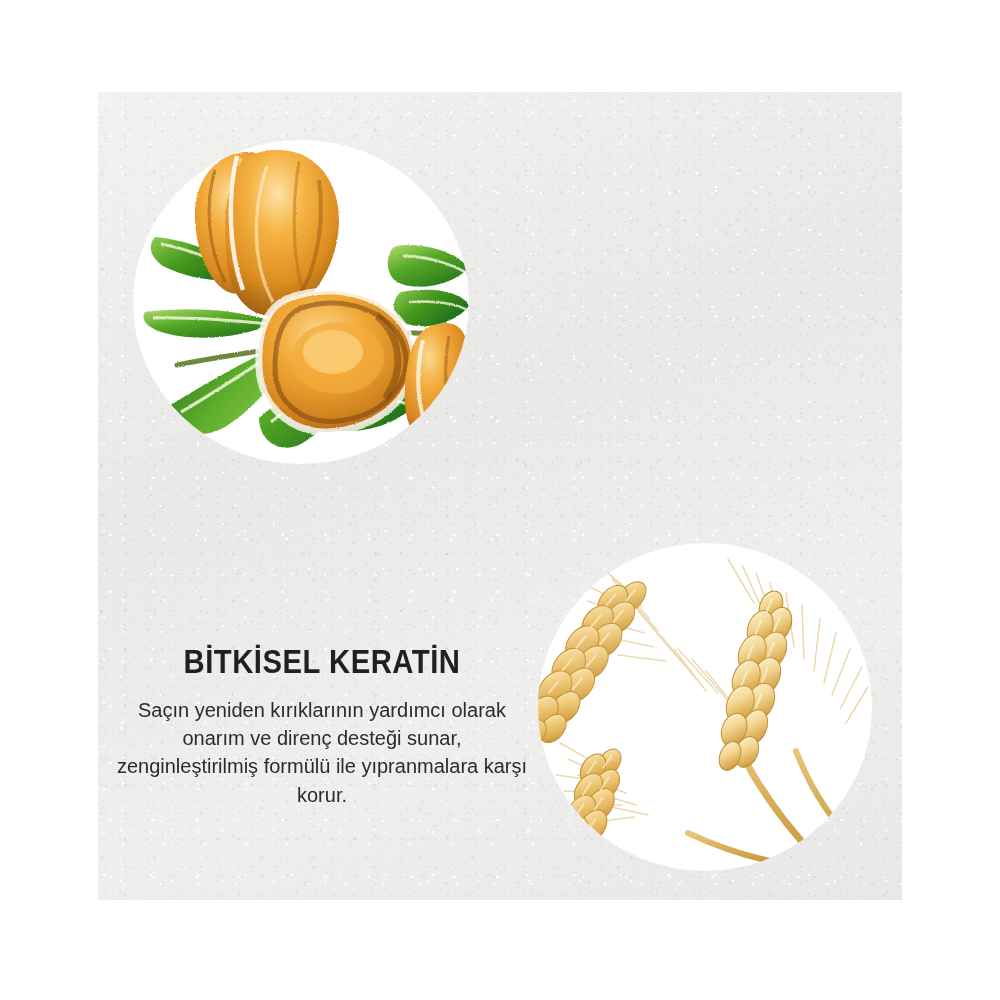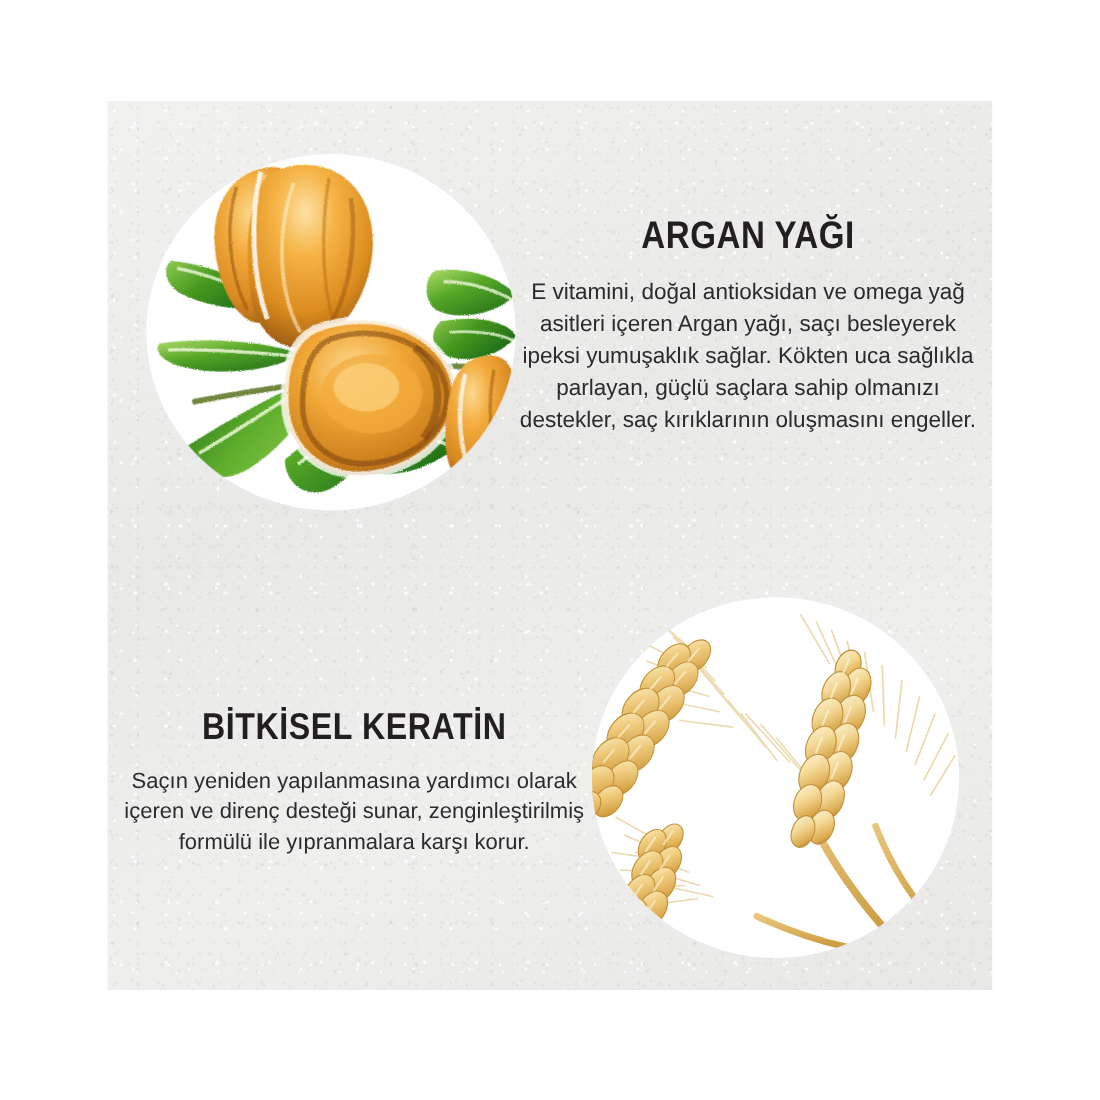--- a/index.html
+++ b/index.html
@@ -215,28 +215,24 @@
         <ellipse cx="200" cy="212" rx="30" ry="22" fill="#fbcf79" opacity=".8"></ellipse>
         <path d="M244 176 C268 196 272 232 252 258" stroke="#6b3a0c" stroke-width="7" fill="none" opacity=".45"></path>
 
         <path d="M298 186 C326 176 336 192 336 222 C336 258 322 288 300 296 C280 304 270 282 272 248 C274 214 282 192 298 186 Z" fill="url(#nutA)"></path>
         <path d="M290 200 C282 232 284 268 296 292" stroke="#ffffff" stroke-width="4" fill="none" opacity=".75"></path>
         <path d="M316 196 C310 228 312 264 322 288" stroke="#8a4e10" stroke-width="3" fill="none" opacity=".45"></path>
       </g>
     </svg>
   </div>
 
-  <div class="feature-text" id="argan-text">
-    <h2 class="feature-title">ARGAN YAĞI</h2>
-    <p class="feature-body">E vitamini, doğal antioksidan ve omega yağ asitleri içeren Argan yağı, saçı besleyerek ipeksi yumuşaklık sağlar. Kökten uca sağlıkla parlayan, güçlü saçlara sahip olmanızı destekler, saç kırıklarının oluşmasını engeller.</p>
-  </div>
 
   <div class="feature-text" id="keratin-text">
     <h2 class="feature-title">BİTKİSEL KERATİN</h2>
-    <p class="feature-body">Saçın yeniden yapılanmasına yardımcı olarak içeren ve direnç desteği sunar, zenginleştirilmiş formülü ile yıpranmalara karşı korur.</p>
+    <p class="feature-body">Saçın yeniden kırıklarının yardımcı olarak onarım ve direnç desteği sunar, zenginleştirilmiş formülü ile yıpranmalara karşı korur.</p>
   </div>
 
   <div class="media-circle" id="wheat-circle">
     <svg viewBox="0 0 334 328" xmlns="http://www.w3.org/2000/svg">
       <defs>
         <linearGradient id="grainG" x1="0%" y1="0%" x2="100%" y2="100%">
           <stop offset="0%" stop-color="#fbeec2"></stop>
           <stop offset="35%" stop-color="#f0cd80"></stop>
           <stop offset="72%" stop-color="#dba94c"></stop>
           <stop offset="100%" stop-color="#b5801f"></stop>

